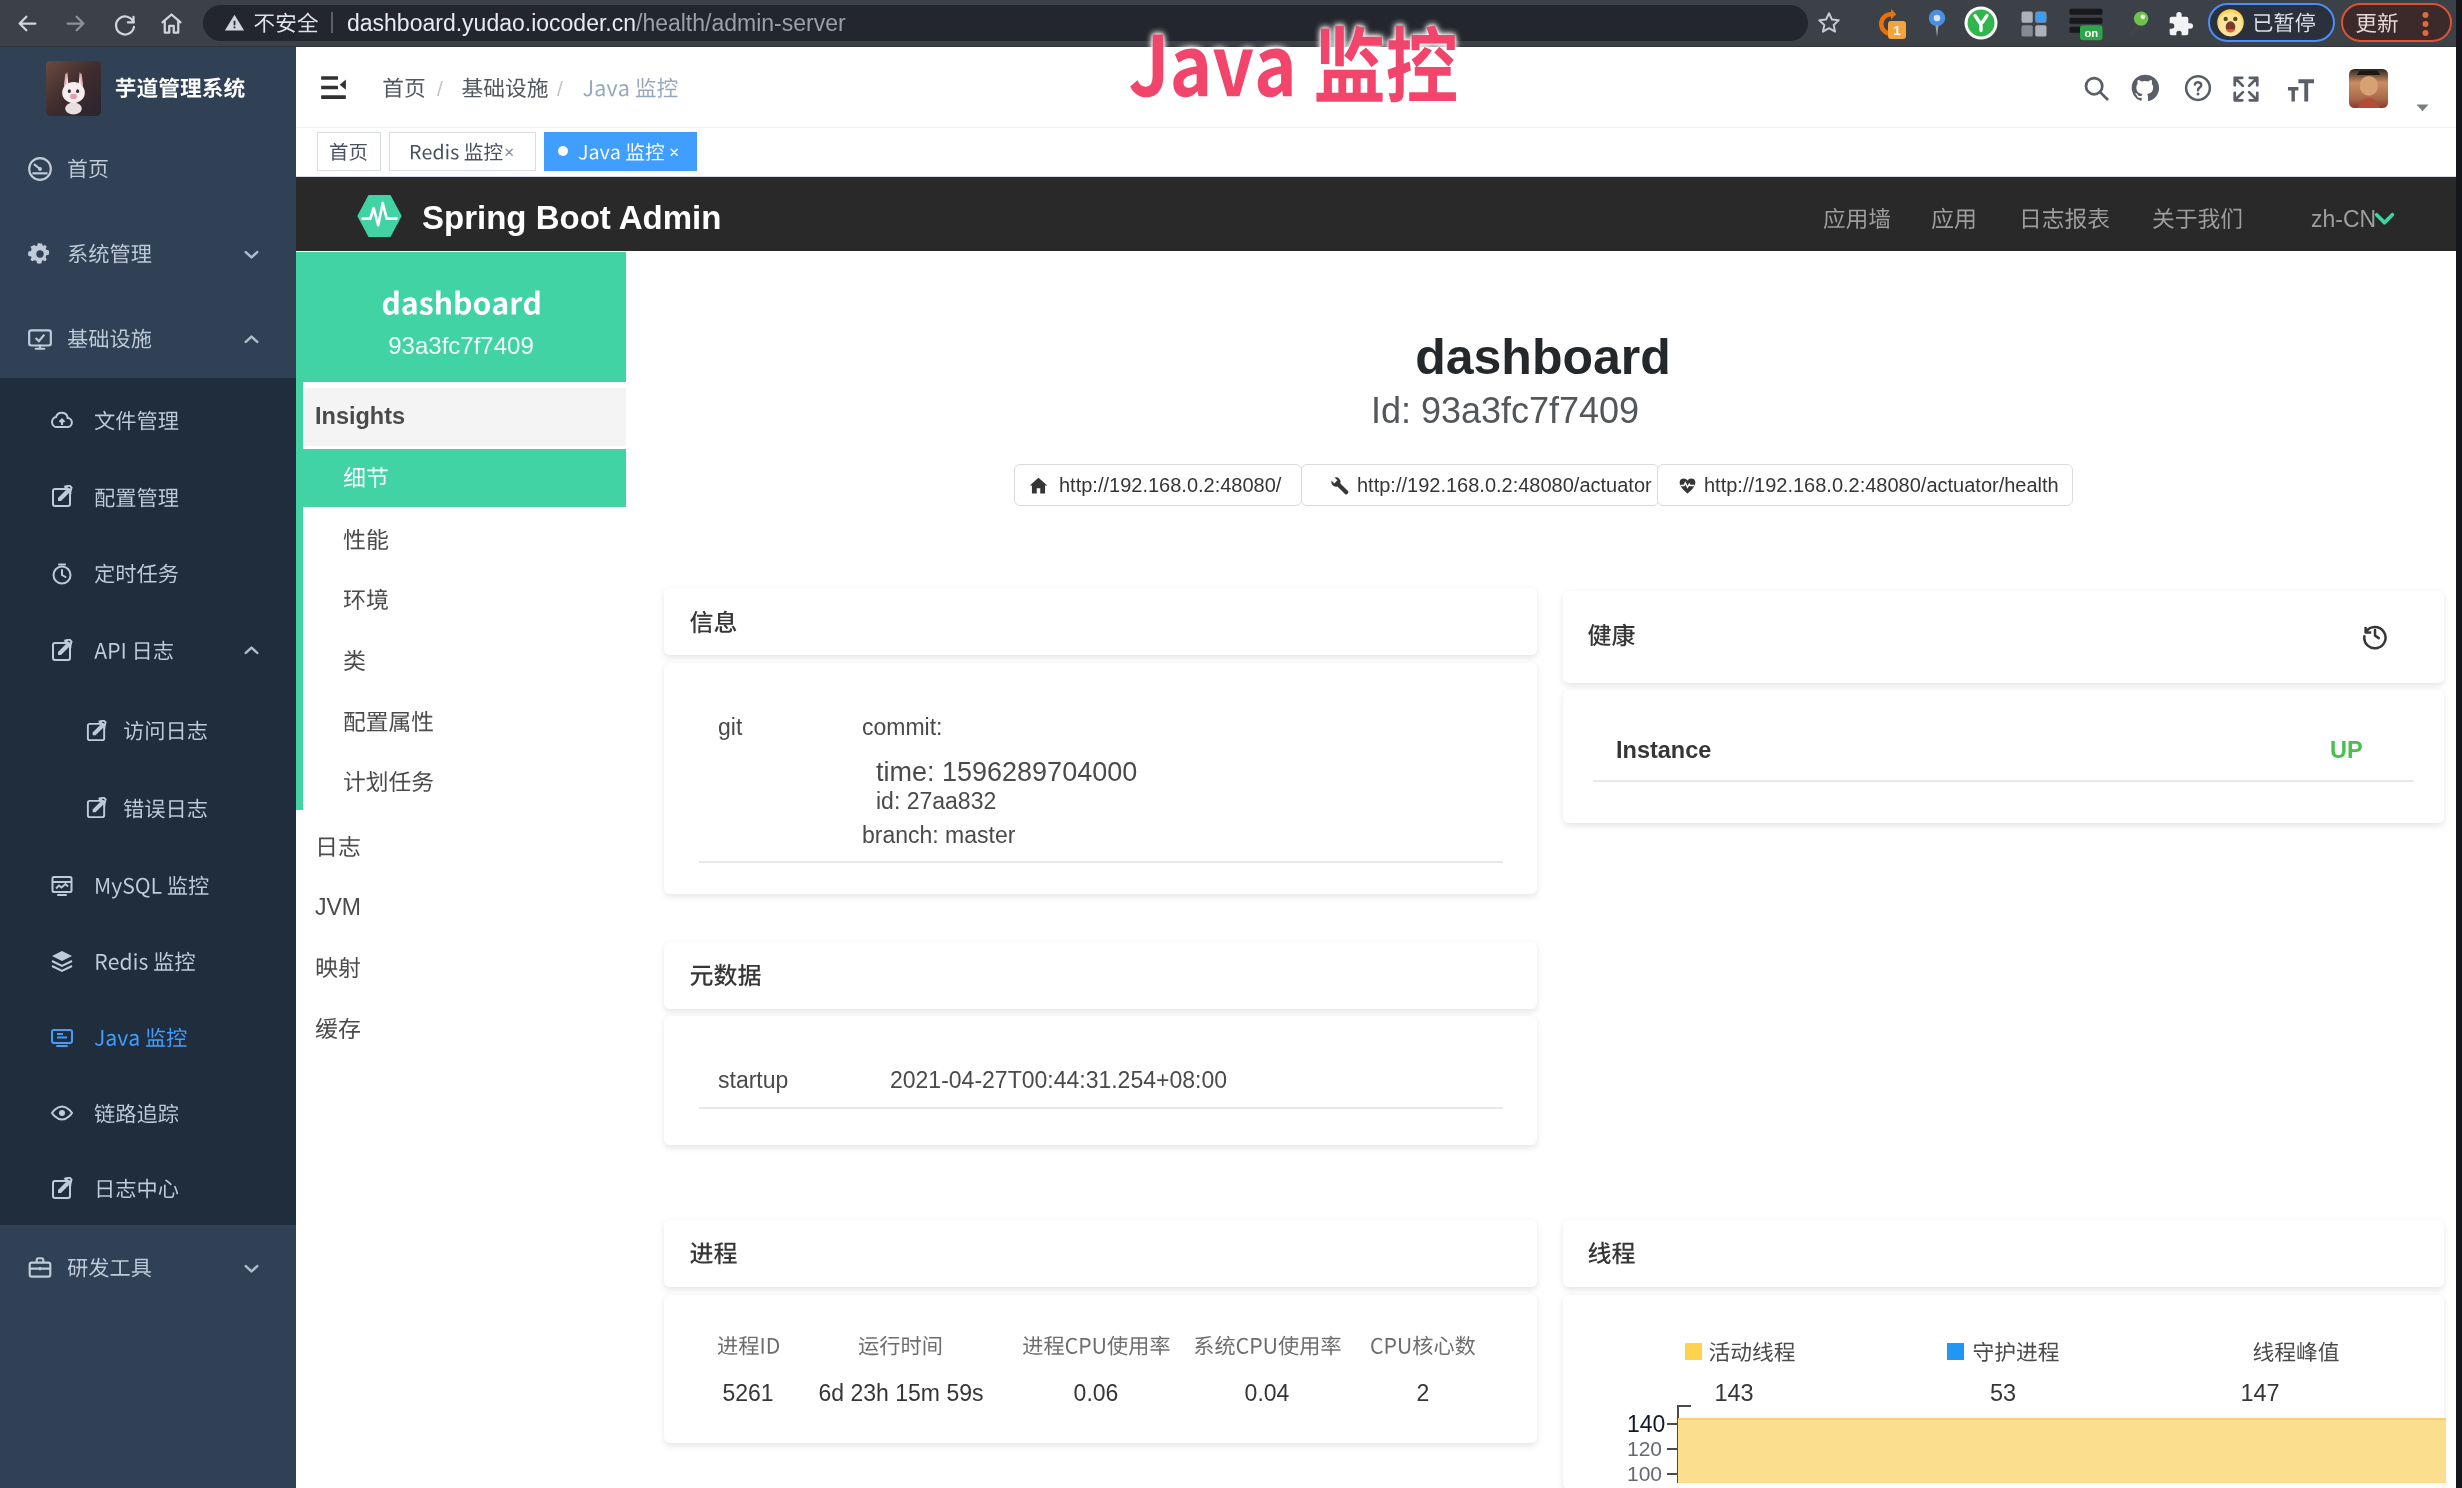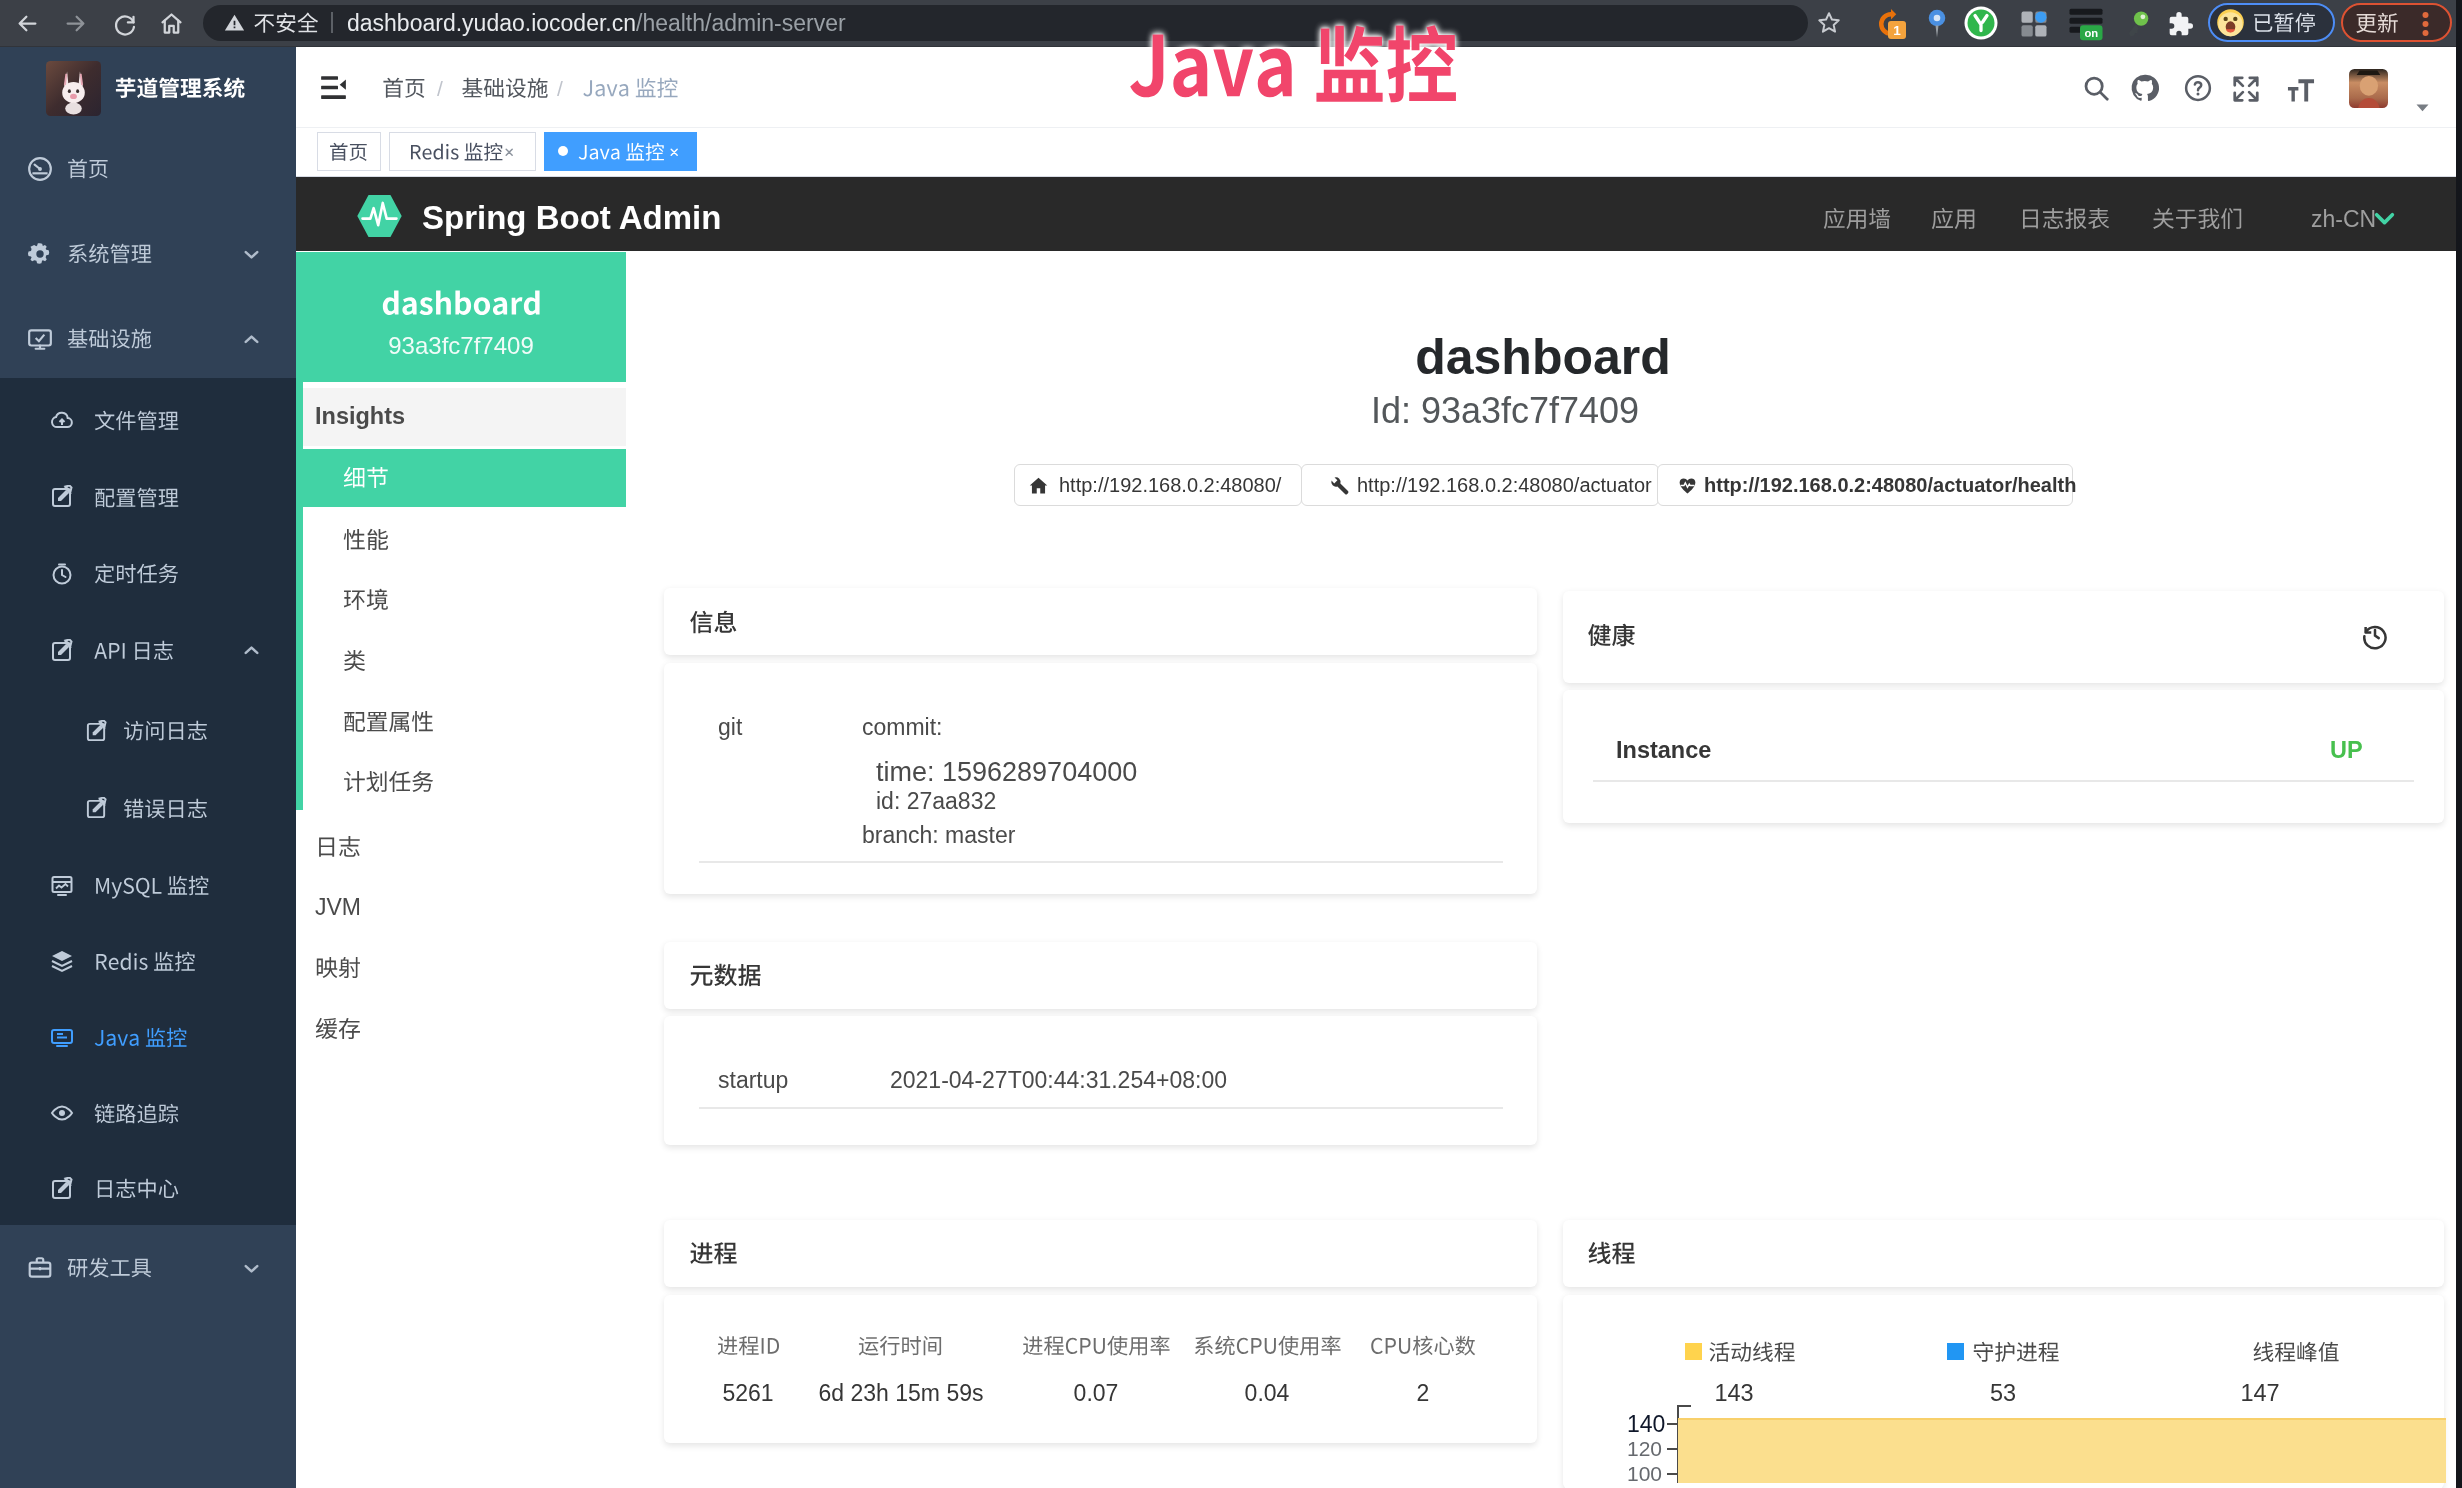--- a/index.html
+++ b/index.html
@@ -790,21 +790,21 @@
   </svg>
 <div style="position:absolute;left:1059px;top:470px;height:30px;display:flex;align-items:center;font-size:20px;color:#363636;font-weight:400;white-space:nowrap">http://192.168.0.2:48080/</div>
 <svg style="position:absolute;left:1329px;top:475px" width="21" height="21" viewBox="0 0 24 24" fill="#363636">
     <path d="M21.7 18.3 13 9.6A5.3 5.3 0 0 0 6.3 2.9L9.6 6 6 9.6 2.9 6.3A5.3 5.3 0 0 0 9.6 13l8.7 8.7a1.8 1.8 0 0 0 2.5 0l.9-.9a1.8 1.8 0 0 0 0-2.5Z"></path>
   </svg>
 <div style="position:absolute;left:1357px;top:470px;height:30px;display:flex;align-items:center;font-size:20px;color:#363636;font-weight:400;white-space:nowrap">http://192.168.0.2:48080/actuator</div>
 <svg style="position:absolute;left:1677px;top:475px" width="21" height="21" viewBox="0 0 24 24" fill="#363636">
     <path d="M12 21S3 14.5 3 8.5A4.8 4.8 0 0 1 7.8 4 5 5 0 0 1 12 6.3 5 5 0 0 1 16.2 4 4.8 4.8 0 0 1 21 8.5c0 6-9 12.5-9 12.5Z"></path>
     <path d="M4 12h4l1.5-3 2.5 5 2-3.5 1 1.5h5" stroke="#fff" stroke-width="1.6" fill="none"></path>
   </svg>
-<div style="position:absolute;left:1704px;top:470px;height:30px;display:flex;align-items:center;font-size:20px;color:#363636;font-weight:700;white-space:nowrap">http://192.168.0.2:48080/actuator/health</div>
+<div style="position:absolute;left:1704px;top:470px;height:30px;display:flex;align-items:center;font-size:20px;color:#363636;font-weight:400;white-space:nowrap">http://192.168.0.2:48080/actuator/health</div>
 <div style="position:absolute;left:664px;top:588px;width:873px;height:67px;background:#fff;border-radius:6px;box-shadow:0 2.3px 6.8px rgba(10,10,10,.10)"></div>
 <div style="position:absolute;left:689px;top:610px;width:49px;height:27px">
     <svg width="49" height="27" viewBox="0 0 64 36">
       <g fill="#363636" transform="translate(0 28.2) scale(0.032000 -0.032000)">
         <use href="#m4fe1" x="0"></use>
         <use href="#m606f" x="1000"></use>
       </g>
     </svg>
   </div>
 <div style="position:absolute;left:664px;top:663px;width:873px;height:231px;background:#fff;border-radius:6px;box-shadow:0 2.3px 6.8px rgba(10,10,10,.10)"></div>
@@ -911,21 +911,21 @@
         <use href="#r50" x="638"></use>
         <use href="#r55" x="1271"></use>
         <use href="#r6838" x="1992"></use>
         <use href="#r5fc3" x="2992"></use>
         <use href="#r6570" x="3992"></use>
       </g>
     </svg>
   </div>
 <div style="position:absolute;left:-162px;top:1376px;width:1820px;height:34px;display:flex;align-items:center;justify-content:center;font-size:23px;color:#363636;font-weight:400;white-space:nowrap">5261</div>
 <div style="position:absolute;left:-9px;top:1376px;width:1820px;height:34px;display:flex;align-items:center;justify-content:center;font-size:23px;color:#363636;font-weight:400;white-space:nowrap">6d 23h 15m 59s</div>
-<div style="position:absolute;left:186px;top:1376px;width:1820px;height:34px;display:flex;align-items:center;justify-content:center;font-size:23px;color:#363636;font-weight:400;white-space:nowrap">0.07</div>
+<div style="position:absolute;left:186px;top:1376px;width:1820px;height:34px;display:flex;align-items:center;justify-content:center;font-size:23px;color:#363636;font-weight:400;white-space:nowrap">0.06</div>
 <div style="position:absolute;left:357px;top:1376px;width:1820px;height:34px;display:flex;align-items:center;justify-content:center;font-size:23px;color:#363636;font-weight:400;white-space:nowrap">0.04</div>
 <div style="position:absolute;left:513px;top:1376px;width:1820px;height:34px;display:flex;align-items:center;justify-content:center;font-size:23px;color:#363636;font-weight:400;white-space:nowrap">2</div>
 <div style="position:absolute;left:1563px;top:1220px;width:881px;height:67px;background:#fff;border-radius:6px;box-shadow:0 2.3px 6.8px rgba(10,10,10,.10)"></div>
 <div style="position:absolute;left:1587px;top:1241px;width:49px;height:27px">
     <svg width="49" height="27" viewBox="0 0 64 36">
       <g fill="#363636" transform="translate(0 28.2) scale(0.032000 -0.032000)">
         <use href="#m7ebf" x="0"></use>
         <use href="#m7a0b" x="1000"></use>
       </g>
     </svg>

